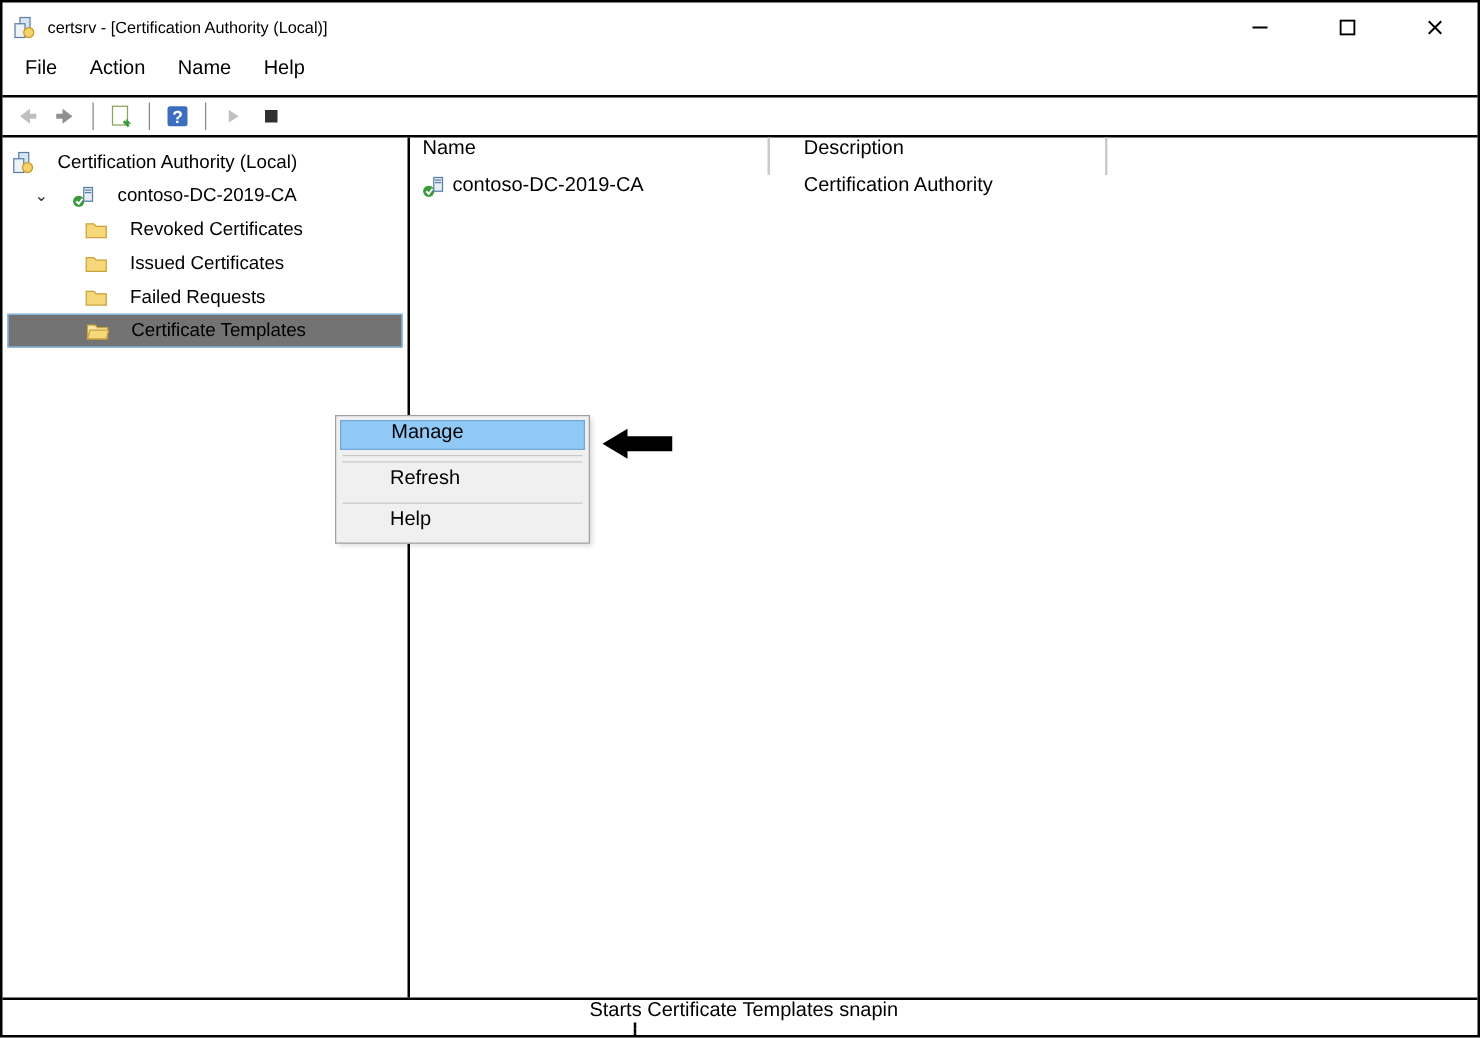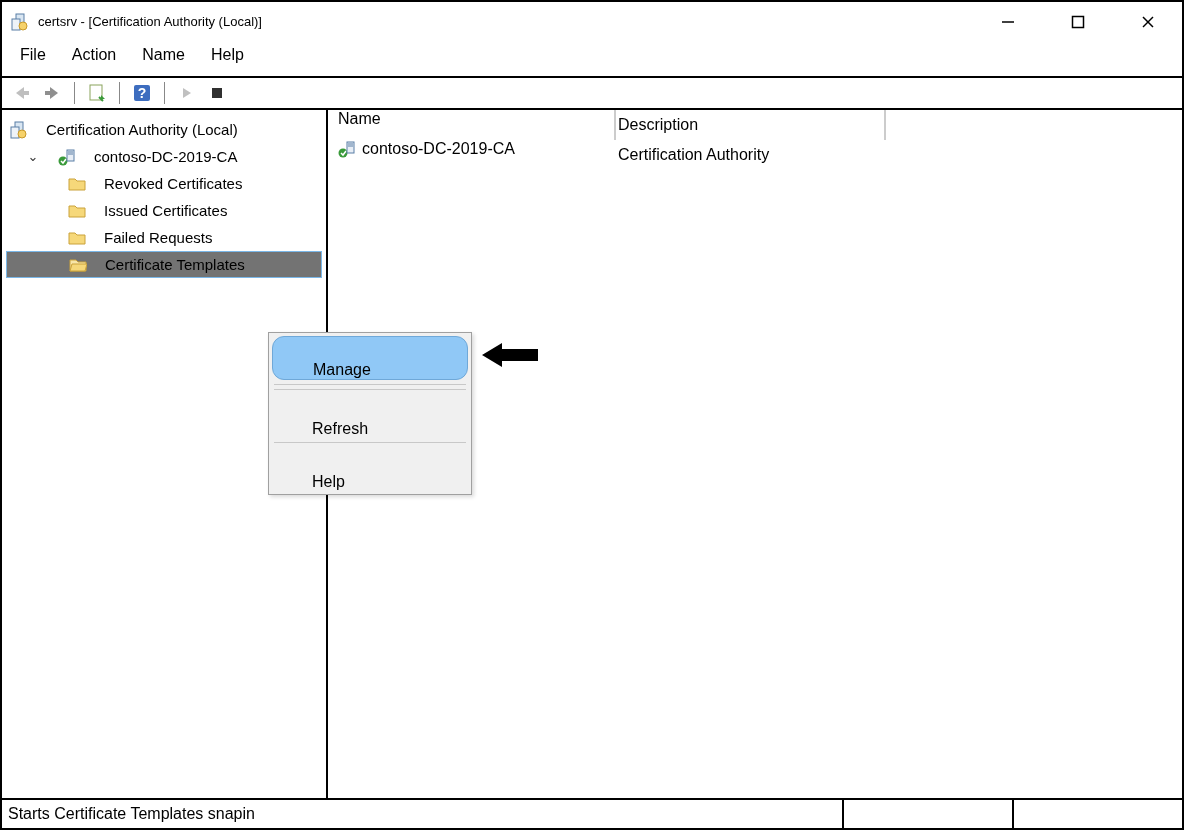--- a/index.html
+++ b/index.html
@@ -92,55 +92,55 @@
     display: flex;
     flex-direction: column;
   }
   .list-header {
     height: 30px;
     display: flex;
     align-items: center;
     font-size: 16px;
   }
   .col-name { width: 288px; padding-left: 10px; border-right: 2px solid #ccc; height: 100%; display:flex; }
-  .col-desc { flex: 0 0 270px; padding-left: 2px; border-right: 2px solid #ccc; height:100%; display:flex; align-items:center; }
+  .col-desc { flex: 0 0 270px; padding-left: 27px; border-right: 2px solid #ccc; height:100%; display:flex; align-items:flex-start; }
   .list-row {
     height: 30px;
     display: flex;
     align-items: center;
     font-size: 16px;
   }
   .statusbar {
     height: 30px;
     border-top: 2px solid #000;
     display: flex;
     align-items: center;
     font-size: 16px;
+    flex-direction: column;
   }
   .status-cell-main { flex: 1; padding-left: 6px; }
   .status-cell { width: 170px; border-left: 2px solid #000; height: 100%; }
   .status-cell.small { width: 170px; }
   .context-menu {
     position: absolute;
     left: 266px;
     top: 330px;
     width: 204px;
     background: #f0f0f0;
     border: 1px solid #a0a0a0;
     box-shadow: 2px 2px 4px rgba(0,0,0,0.15);
     padding: 3px;
     font-size: 16px;
   }
   .cm-item {
-    height: 44px;
-    display: flex;
-    align-items: flex-end;
+    height: 24px;
+    display: flex;
+    align-items: flex-start;
     padding: 0 14px 0 40px;
     position: relative;
-    border-radius: 12px;
   }
   .cm-item.highlight {
     background: #90c8f6;
     border: 1px solid #6fa8d8;
   }
   .cm-sep {
     height: 1px;
     background: #c8c8c8;
     margin: 4px 2px;
   }

